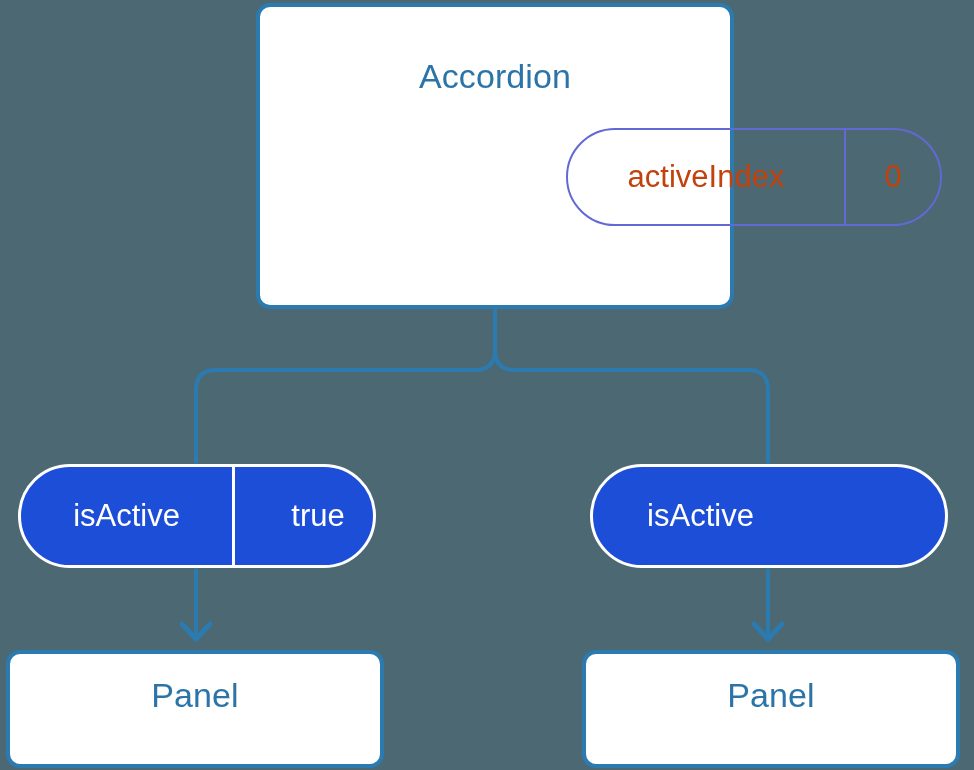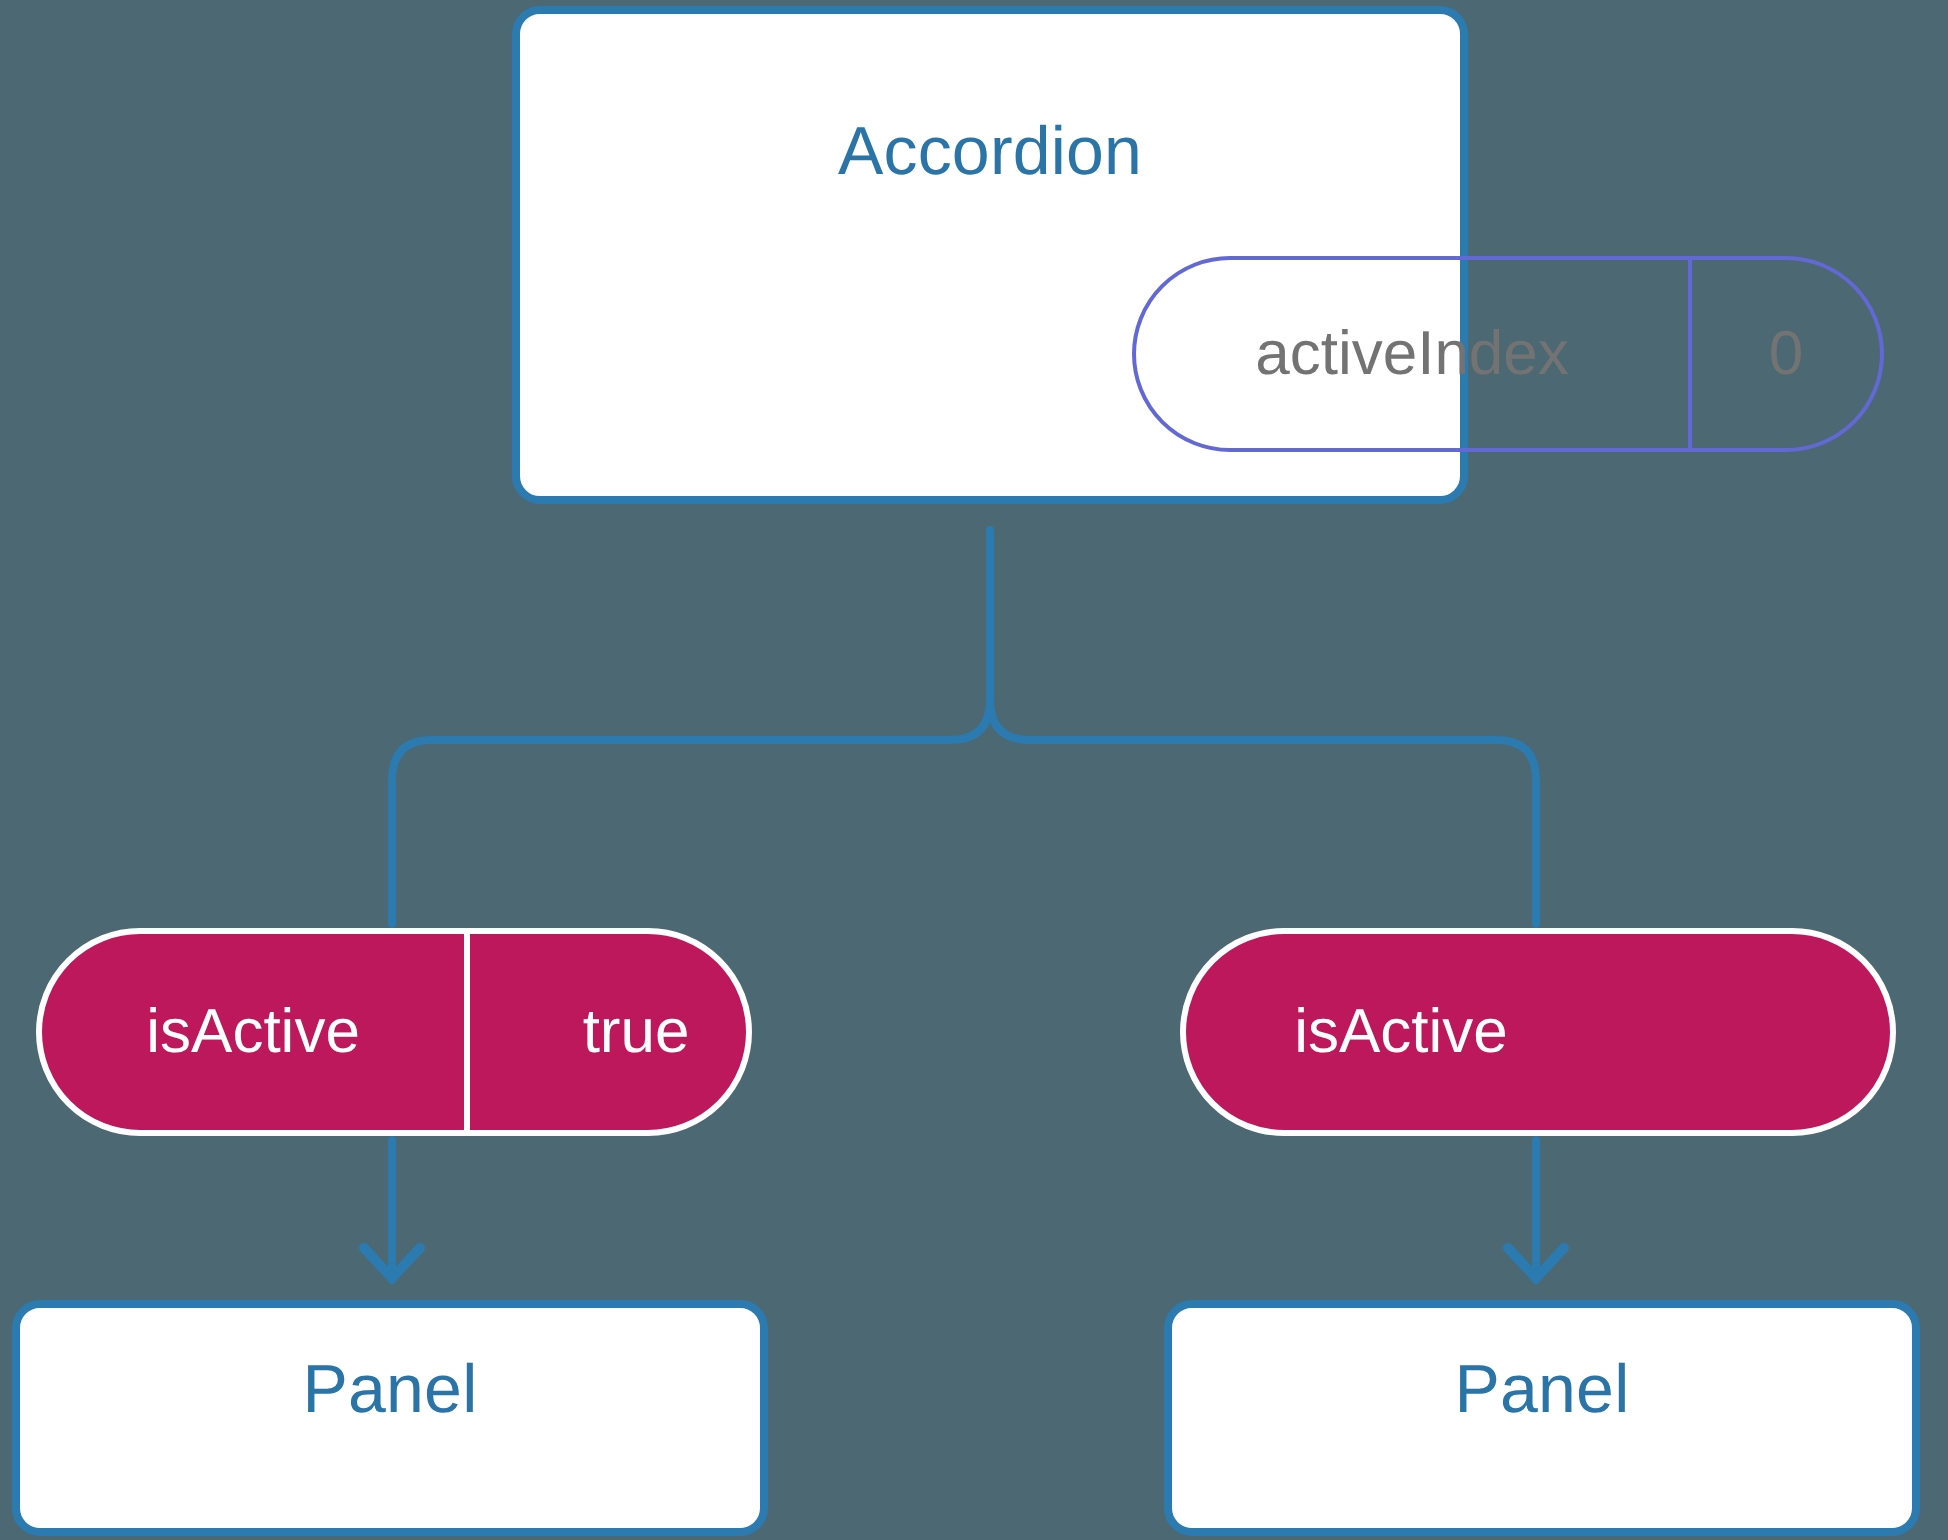--- a/index.html
+++ b/index.html
@@ -46,21 +46,21 @@
     font-size: 34px;
     font-weight: 400;
     letter-spacing: 0.1px;
     white-space: nowrap;
   }
 
   #accordion-card {
     left: 256px;
     top: 3px;
     width: 478px;
-    height: 249px;
+    height: 306px;
   }
   #accordion-card .card-title {
     top: 50px;
   }
 
   .panel-card {
     top: 650px;
     width: 378px;
     height: 118px;
   }
@@ -88,29 +88,29 @@
     font-weight: 400;
     white-space: nowrap;
   }
 
   
   .pill-outline {
     border: 2px solid #6269d4;
     background: transparent;
   }
   .pill-outline .pill-cell {
-    color: #737373;
+    color: #c2410c;
   }
   .pill-outline .pill-cell.value {
     border-left: 2px solid #6269d4;
   }
 
   
   .pill-filled {
-    background: #be185d;
+    background: #1d4ed8;
     border: 3px solid #ffffff;
   }
   .pill-filled .pill-cell {
     color: #ffffff;
   }
   .pill-filled .pill-cell.value {
     border-left: 3px solid #ffffff;
     padding-left: 28px;
   }
 

